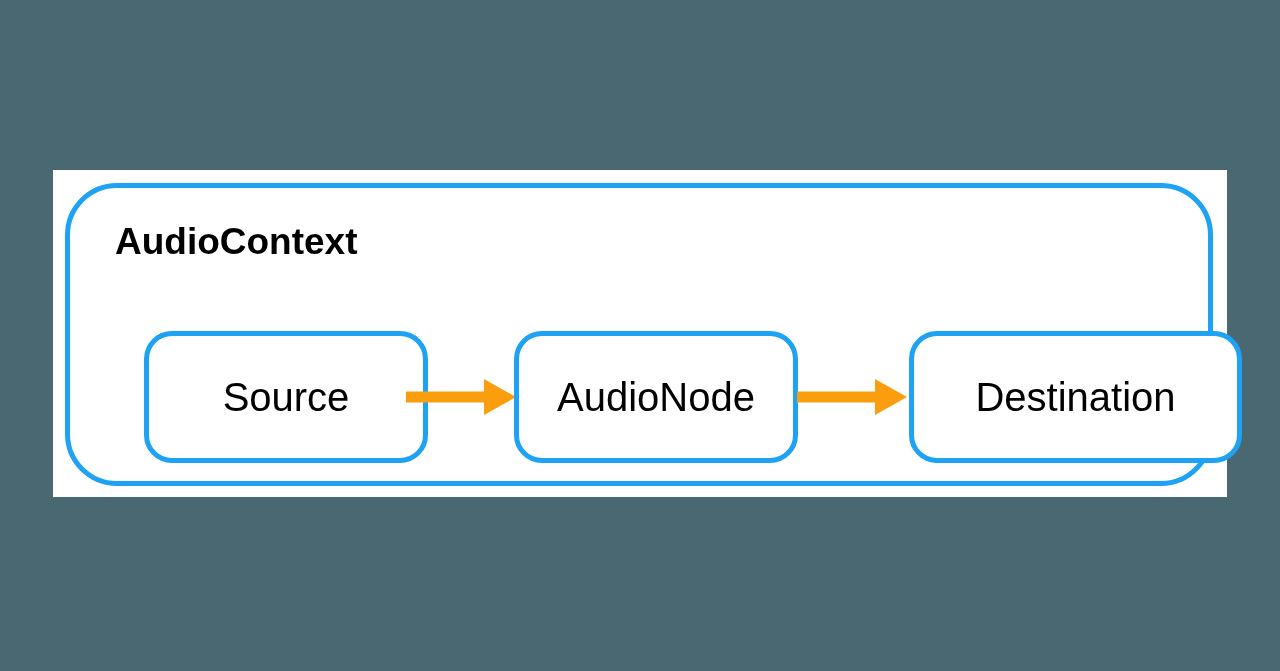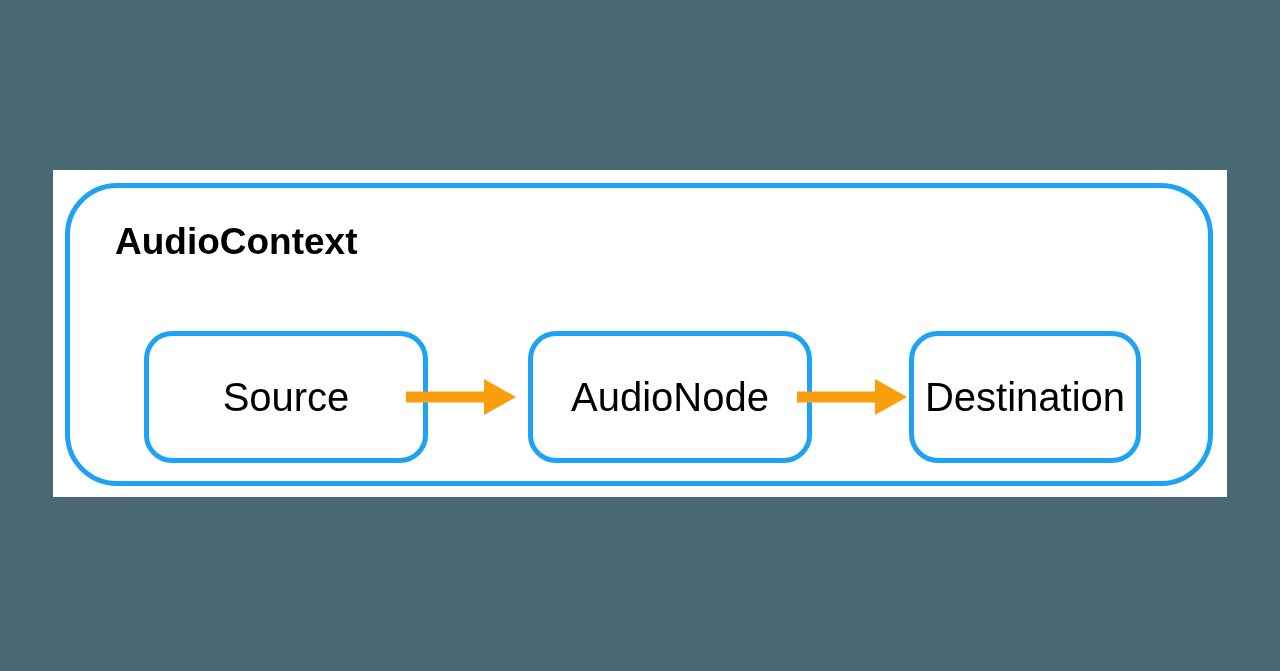--- a/index.html
+++ b/index.html
@@ -57,22 +57,22 @@
     border-radius: 28px;
     background: var(--panel);
     display: flex;
     align-items: center;
     justify-content: center;
     font-size: 40px;
     color: var(--text);
     white-space: nowrap;
   }
   .node-source      { left: 50px;  width: 284px; margin-left: 24px; }
-  .node-audionode   { left: 458px; width: 284px; }
-  .node-destination { left: 839px; width: 232px; border-radius: 29px; }
+  .node-audionode   { left: 444px; width: 284px; }
+  .node-destination { left: 839px; width: 333px; }
 
   .arrow {
     position: absolute;
     top: 189px;
     width: 110px;
     height: 40px;
     color: var(--arrow);
   }
   .arrow-1 { left: 336px; }
   .arrow-2 { left: 727px; }

